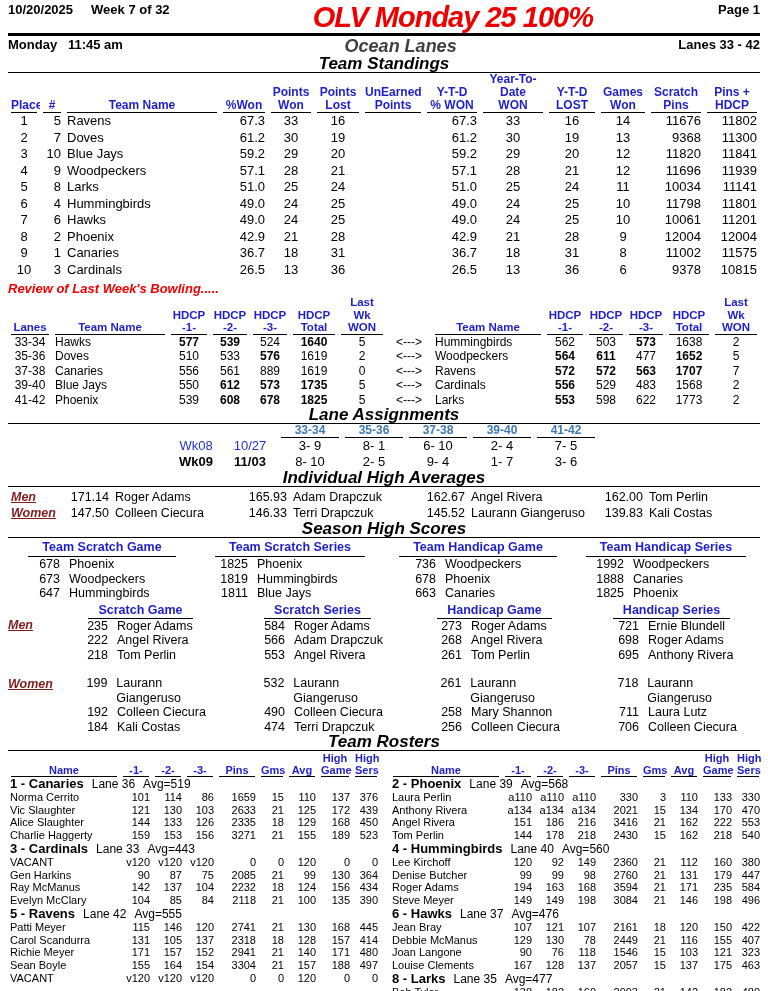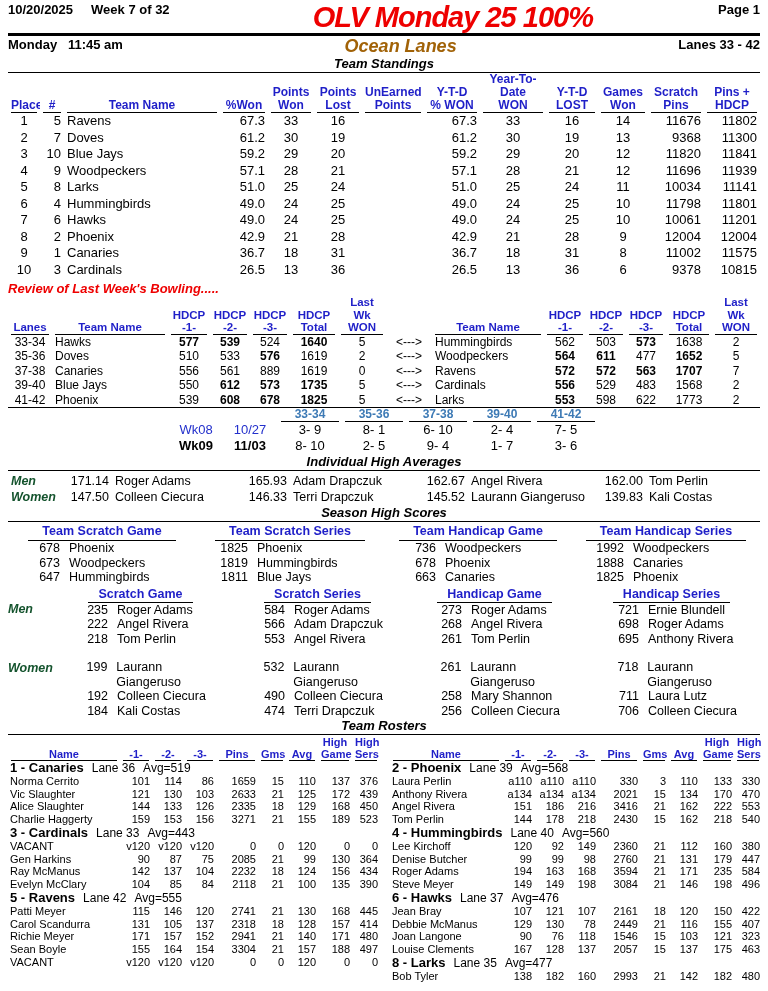--- a/index.html
+++ b/index.html
@@ -7,22 +7,22 @@
   .page{padding:2px 8px 0 8px;position:relative;min-height:985px;}
   .nowrap{white-space:nowrap;}
 
   
   .hdr-row{display:flex;align-items:flex-start;justify-content:space-between;font-weight:bold;font-size:13px;}
   .hdr-left span{margin-right:18px;}
   .main-title{color:#ee0000;font-size:29px;font-weight:bold;font-style:italic;line-height:30px;letter-spacing:-1px;}
   .thickrule{border-top:3px solid #000;margin:1px 0 0 0;}
   .rule{border-top:1.5px solid #000;}
   .hdr-sub{display:flex;align-items:flex-start;justify-content:space-between;font-weight:bold;font-size:13px;margin-top:1px;}
-  .center-name{color:#a16207;font-size:18px;font-weight:bold;font-style:italic;line-height:19px;}
-  .sec-title{text-align:center;font-weight:bold;font-style:italic;font-size:13px;line-height:16px;}
+  .center-name{color:#404040;font-size:18px;font-weight:bold;font-style:italic;line-height:19px;}
+  .sec-title{text-align:center;font-weight:bold;font-style:italic;font-size:17px;line-height:16px;}
 
   
   table{border-collapse:collapse;table-layout:fixed;}
   th,td{padding:0 3px;font-weight:normal;overflow:hidden;}
   th{vertical-align:bottom;color:#1f1fc8;font-weight:bold;font-size:12px;line-height:13px;}
   th .u{border-bottom:1.5px solid #000;padding-bottom:0px;}
   .l{text-align:left}.r{text-align:right}.c{text-align:center}
   .b{font-weight:bold;}
 
   .standings{width:100%;font-size:13px;}
@@ -33,21 +33,21 @@
   .review th{font-size:11.5px;line-height:12.5px;}
 
   .lanes-tbl{margin:0 auto;font-size:13px;}
   .lanes-tbl td{line-height:16px;text-align:center;}
   .lanes-tbl th{color:#3d7ab5;}
   .wk-hl{color:#2330cc;font-weight:normal;}
   .wk-n{font-weight:bold;}
 
   .avgs{width:100%;font-size:12.5px;margin-top:2px;}
   .avgs td{line-height:16px;}
-  .gender{color:#14532d;font-weight:bold;font-style:italic;}
+  .gender{color:#7f1d1d;font-weight:bold;font-style:italic;text-decoration:underline;}
 
   .season-wrap{margin-top:2px;}
   .team-high{display:flex;}
   .team-col{flex:1;}
   .team-col .hd{text-align:center;color:#1f1fc8;font-weight:bold;font-size:12.5px;line-height:15px;}
   .team-col .hd span{display:inline-block;border-bottom:1.5px solid #000;padding:0 14px 1px 14px;}
   .team-col .row{display:flex;font-size:12.5px;line-height:14.5px;}
   .team-col .v{width:52px;text-align:right;}
   .team-col .n{padding-left:9px;}
 
@@ -518,20 +518,21 @@
           <td class="l">Larks</td>
           <td class="c b">553</td>
           <td class="c">598</td>
           <td class="c">622</td>
           <td class="c">1773</td>
           <td class="c">2</td>
         </tr>
       </tbody>
   </table>
 
+  <div class="sec-title">Lane Assignments</div>
   <div class="rule"></div>
   <table class="lanes-tbl">
     <colgroup>
         <col style="width:52px">
         <col style="width:56px">
         <col style="width:64px">
         <col style="width:64px">
         <col style="width:64px">
         <col style="width:64px">
         <col style="width:64px">

